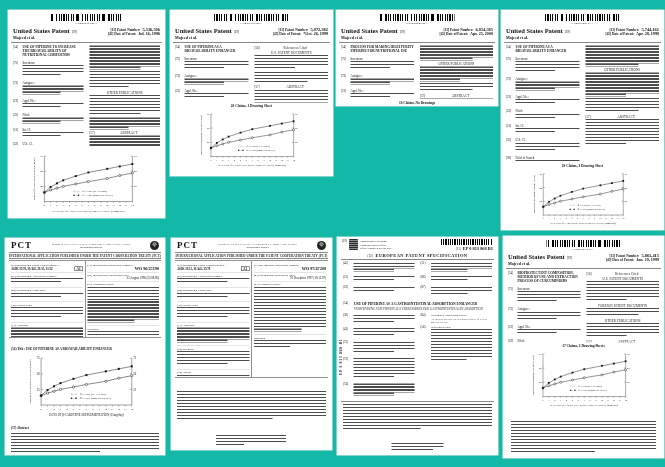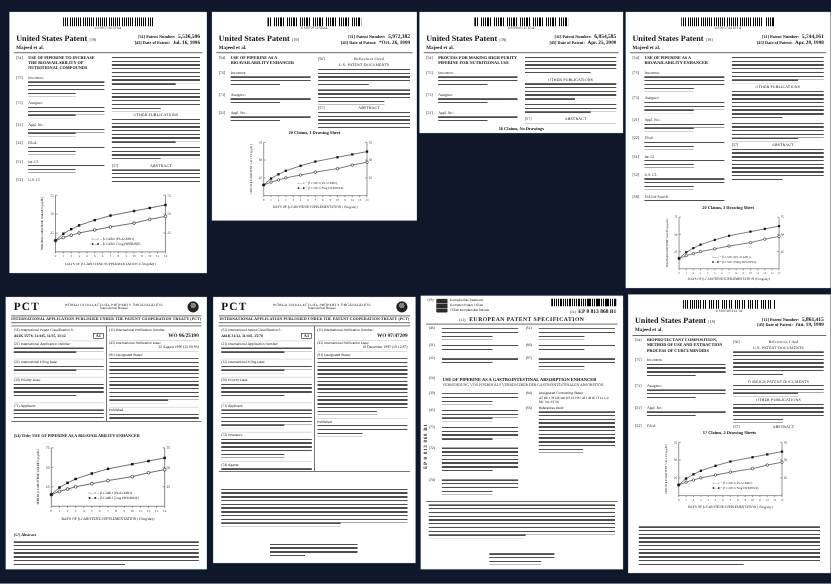--- a/index.html
+++ b/index.html
@@ -1,16 +1,16 @@
 <!DOCTYPE html>
 <html><head>
 <meta charset="utf-8">
 <style>
   html,body{margin:0;padding:0;background:#fff;}
-  #canvas{position:relative;width:665px;height:467px;background:#0f172a;overflow:hidden;
+  #canvas{position:relative;width:665px;height:467px;background:#14b8a6;overflow:hidden;
           font-family:"Liberation Serif",serif;color:#111;}
   .page{position:absolute;background:#fff;overflow:hidden;box-shadow:0 0 0 0.5px #efefef;}
   .pginner{position:relative;transform:scale(.5);transform-origin:0 0;}
 
   
   .gkwrap{margin:2px 0 3px;}
   .gk{background-image:repeating-linear-gradient(to bottom,#4d4d4d 0 2.2px,transparent 2.2px 6px);}
   .gk-last{height:6px;margin-top:0;}
   .abspos{position:absolute;}
 

